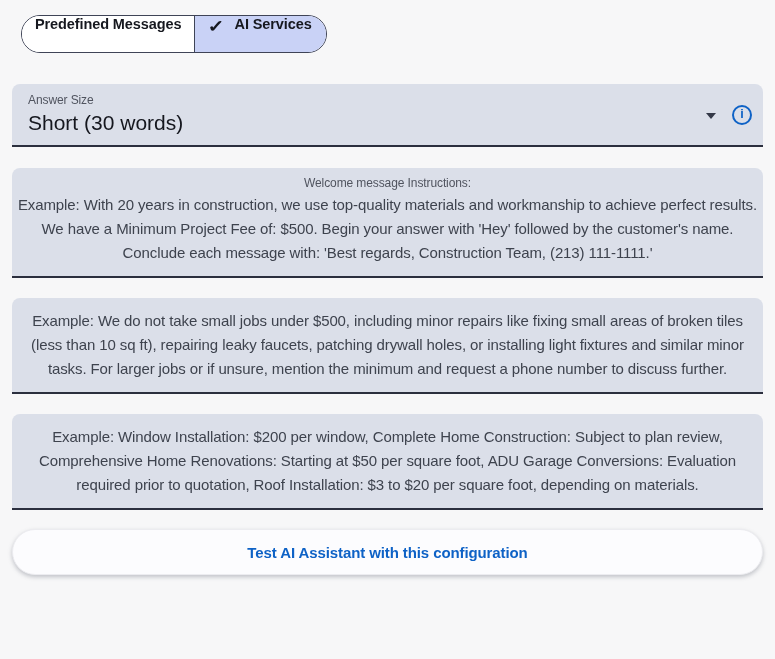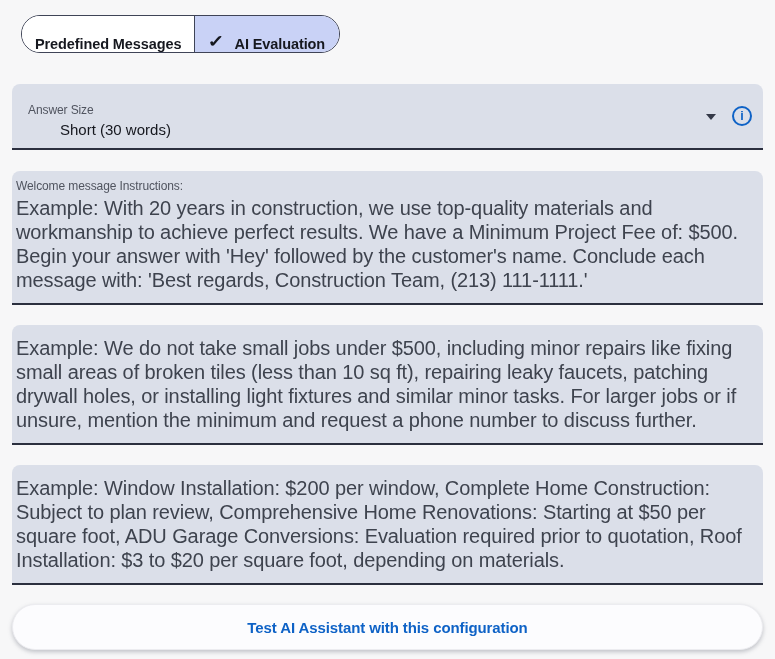--- a/index.html
+++ b/index.html
@@ -17,21 +17,21 @@
     display: inline-flex;
     margin: 15px 0 0 21px;
     height: 38px;
     border: 1.5px solid #3f4457;
     border-radius: 20px;
     overflow: hidden;
     background: #ffffff;
   }
   .seg {
     display: flex;
-    align-items: flex-end;
+    align-items: flex-start;
     padding: 0 13px;
     font-size: 14.5px;
     font-weight: bold;
     letter-spacing: -0.1px;
     color: #16181f;
     background: #ffffff;
     border: none;
     font-family: inherit;
     cursor: pointer;
     white-space: nowrap;
@@ -48,33 +48,32 @@
     transform: scaleX(1.2);
   }
 
   
   .select-field {
     position: relative;
     margin: 31px 12px 0;
     background: #dbdfe9;
     border-radius: 8px 8px 0 0;
     border-bottom: 2px solid #2b2f3e;
-    padding: 19px 16px 10px;
+    padding: 9px 16px 10px;
     cursor: pointer;
   }
   .field-label {
     font-size: 12px;
     color: #50545f;
     letter-spacing: -0.1px;
   }
   .field-value {
-    font-size: 15px;
+    font-size: 21px;
     color: #15171e;
     margin-top: 4px;
-    margin-left: 32px;
   }
   .caret {
     position: absolute;
     right: 47px;
     top: 50%;
     margin-top: -2px;
     width: 0; height: 0;
     border-left: 5.5px solid transparent;
     border-right: 5.5px solid transparent;
     border-top: 6.5px solid #343948;
@@ -98,23 +97,24 @@
   }
 
   
   .text-field {
     margin: 21px 12px 0;
     background: #dbdfe9;
     border-radius: 8px 8px 0 0;
     border-bottom: 2px solid #2b2f3e;
     padding: 8px 4px 11px;
     cursor: text;
+    text-align: center;
   }
   .text-field .body {
-    font-size: 20px;
+    font-size: 15px;
     letter-spacing: -0.1px;
     line-height: 24px;
     color: #3e434e;
     margin-top: 3px;
   }
   .tf-services { margin-top: 20px; }
   .tf-pricing  { margin-top: 20px; }
 
   
   .test-btn {
@@ -140,21 +140,21 @@
 <body>
 
 <div>
 
   <div class="segmented">
     <button class="seg">
       <span>Predefined Messages</span>
     </button>
     <button class="seg seg-selected">
       <span class="check">✓</span>
-      <span>AI Evaluation</span>
+      <span>AI Services</span>
     </button>
   </div>
 
   <div class="select-field">
     <div class="field-label">Answer Size</div>
     <div class="field-value">Short (30 words)</div>
     <span class="caret"></span>
     <span class="info">i</span>
   </div>
 

